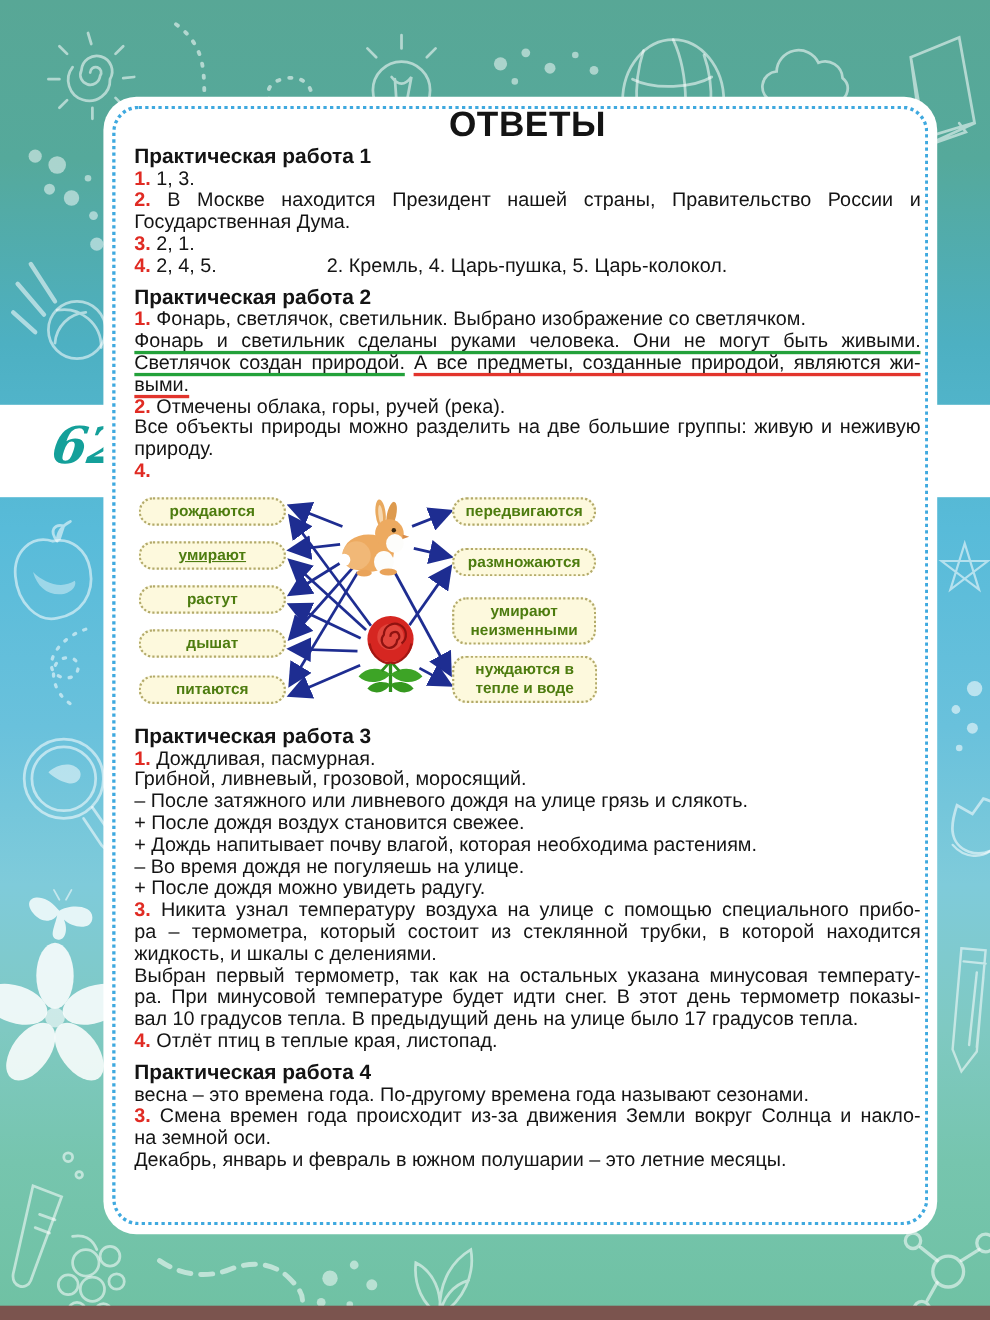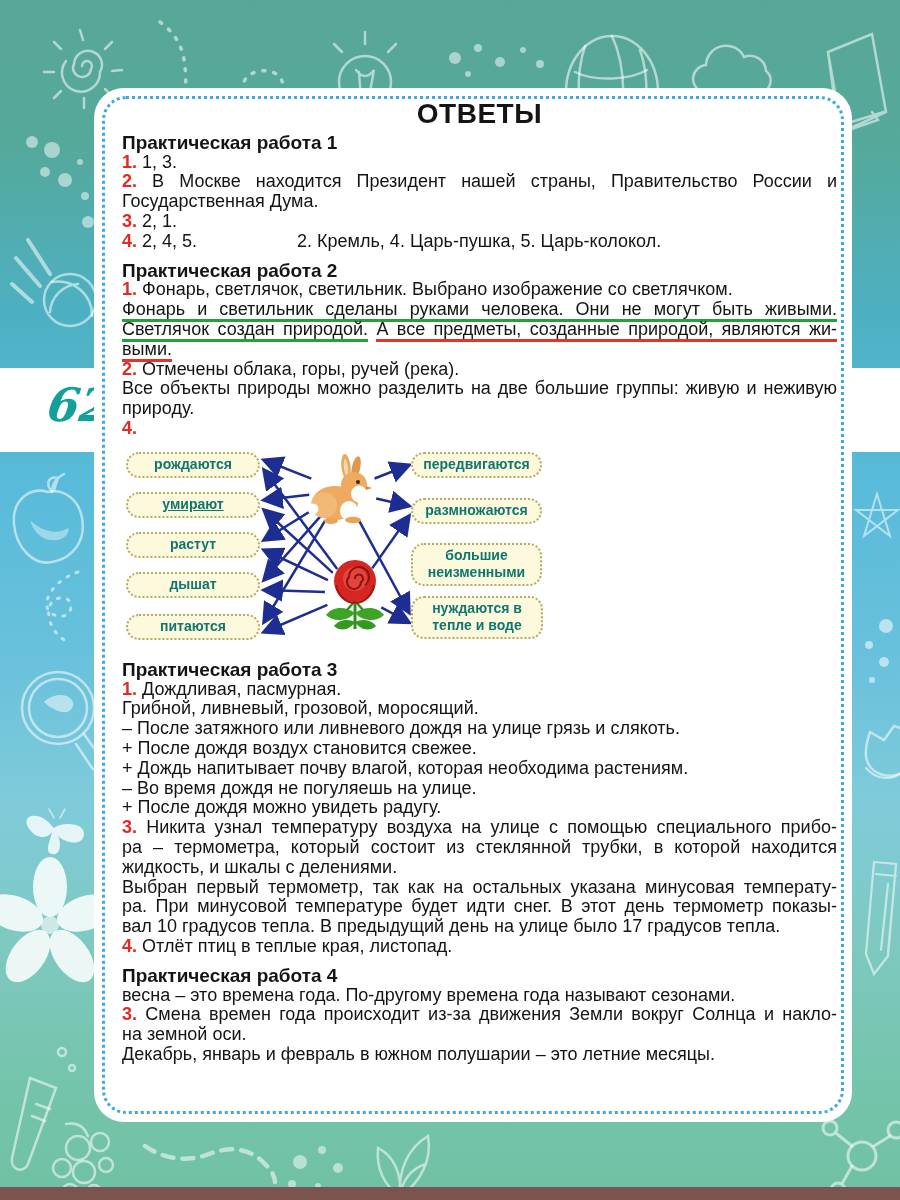--- a/index.html
+++ b/index.html
@@ -5,31 +5,31 @@
   html,body{margin:0;padding:0;}
   body{width:900px;height:1200px;position:relative;overflow:hidden;font-family:"Liberation Sans",sans-serif;background:#fff;}
   .bg{position:absolute;inset:0;background:linear-gradient(180deg,#58a796 0%,#55a99b 12%,#4db0c2 26%,#58bbd9 40%,#69c1dc 55%,#7fcbda 67%,#7fc9c2 78%,#76c5ae 88%,#6fc1a3 100%);}
   .doodles{position:absolute;left:0;top:0;z-index:1;}
   .white-band{position:absolute;left:0;top:368px;width:100%;height:84px;background:#ffffff;z-index:2;}
   .bottom-strip{position:absolute;left:0;bottom:0;width:100%;height:13px;background:#7b544e;z-index:3;}
   .page-num{position:absolute;left:48px;top:378px;z-index:4;font-family:"DejaVu Serif",serif;font-style:italic;font-weight:bold;font-size:46px;color:#14a09a;transform:skewX(-8deg);}
   .card{position:absolute;left:94px;top:88px;width:758px;height:1034px;background:#ffffff;border-radius:30px;z-index:5;}
   .card-border{position:absolute;inset:8px;border:3px dotted #3fa9df;border-radius:24px;pointer-events:none;}
   .content{position:absolute;left:28px;right:15px;top:0;bottom:6px;font-size:18px;line-height:19.8px;color:#141414;overflow:hidden;}
-  .title{text-align:center;font-weight:bold;font-size:28px;margin:16px 0 4px;letter-spacing:.5px;}
+  .title{text-align:center;font-weight:bold;font-size:32px;margin:16px 0 4px;letter-spacing:.5px;}
   .sec-h{font-weight:bold;font-size:19px;margin-top:9px;}
   .line{min-height:19.8px;}
   .stretch{text-align:justify;text-align-last:justify;}
   .num{color:#e02b23;font-weight:bold;}
   .t{}
   .gap{margin-left:95px;}
   .ug{border-bottom:3px solid #23a13a;}
   .ur{border-bottom:3px solid #e2342c;}
   .diagram{position:relative;height:206px;margin:6px 0 8px;}
-  .dbox{position:absolute;background:#fdf9dd;border:2px dotted #b3aa6a;border-radius:13px;display:flex;align-items:center;justify-content:center;text-align:center;font-weight:bold;font-size:14px;color:#0f766e;line-height:1.2;padding:1px 5px;box-sizing:border-box;}
+  .dbox{position:absolute;background:#fdf9dd;border:2px dotted #b3aa6a;border-radius:13px;display:flex;align-items:center;justify-content:center;text-align:center;font-weight:bold;font-size:14px;color:#4d7c0f;line-height:1.2;padding:1px 5px;box-sizing:border-box;}
   #arrows{position:absolute;left:0;top:0;}
   .rabbit{position:absolute;left:186px;top:8px;}
   .rose{position:absolute;left:202px;top:110px;}
 </style>
 </head>
 <body>
 
 <div class="bg"></div>
 
 <svg class="doodles" width="900" height="1200" viewBox="0 0 900 1200">
@@ -250,21 +250,21 @@
         <circle cx="31" cy="24" r="12" fill="#e2453c"></circle>
         <path d="M31,24 a4,4 0 1 1 6,3 a7,7 0 1 1 -12,-5 a10,10 0 1 1 16,8" stroke="#8f1210" fill="none" stroke-width="2"></path>
       </svg>
     <div class="dbox" style="left: 4px; top: 7px; width: 134px; height: 26px;">рождаются</div>
         <div class="dbox" style="left: 4px; top: 47px; width: 134px; height: 26px; text-decoration: underline;">умирают</div>
         <div class="dbox" style="left: 4px; top: 87px; width: 134px; height: 26px;">растут</div>
         <div class="dbox" style="left: 4px; top: 127px; width: 134px; height: 26px;">дышат</div>
         <div class="dbox" style="left: 4px; top: 169px; width: 134px; height: 26px;">питаются</div>
         <div class="dbox" style="left: 289px; top: 7px; width: 131px; height: 26px;">передвигаются</div>
         <div class="dbox" style="left: 289px; top: 53px; width: 131px; height: 26px;">размножаются</div>
-        <div class="dbox" style="left: 289px; top: 98px; width: 131px; height: 43px;">большие неизменными</div>
+        <div class="dbox" style="left: 289px; top: 98px; width: 131px; height: 43px;">умирают неизменными</div>
         <div class="dbox" style="left: 289px; top: 151px; width: 132px; height: 43px;">нуждаются в тепле и воде</div>
       </div>
 
     <div>
       <div class="sec-h">Практическая работа 3</div>
       <div class="sec-lines">
           <div class="line"><span class="num">1.</span> <span class="t">Дождливая, пасмурная.</span></div>
           <div class="line"><span class="t">Грибной, ливневый, грозовой, моросящий.</span></div>
           <div class="line"><span class="t">– После затяжного или ливневого дождя на улице грязь и слякоть.</span></div>
           <div class="line"><span class="t">+ После дождя воздух становится свежее.</span></div>

